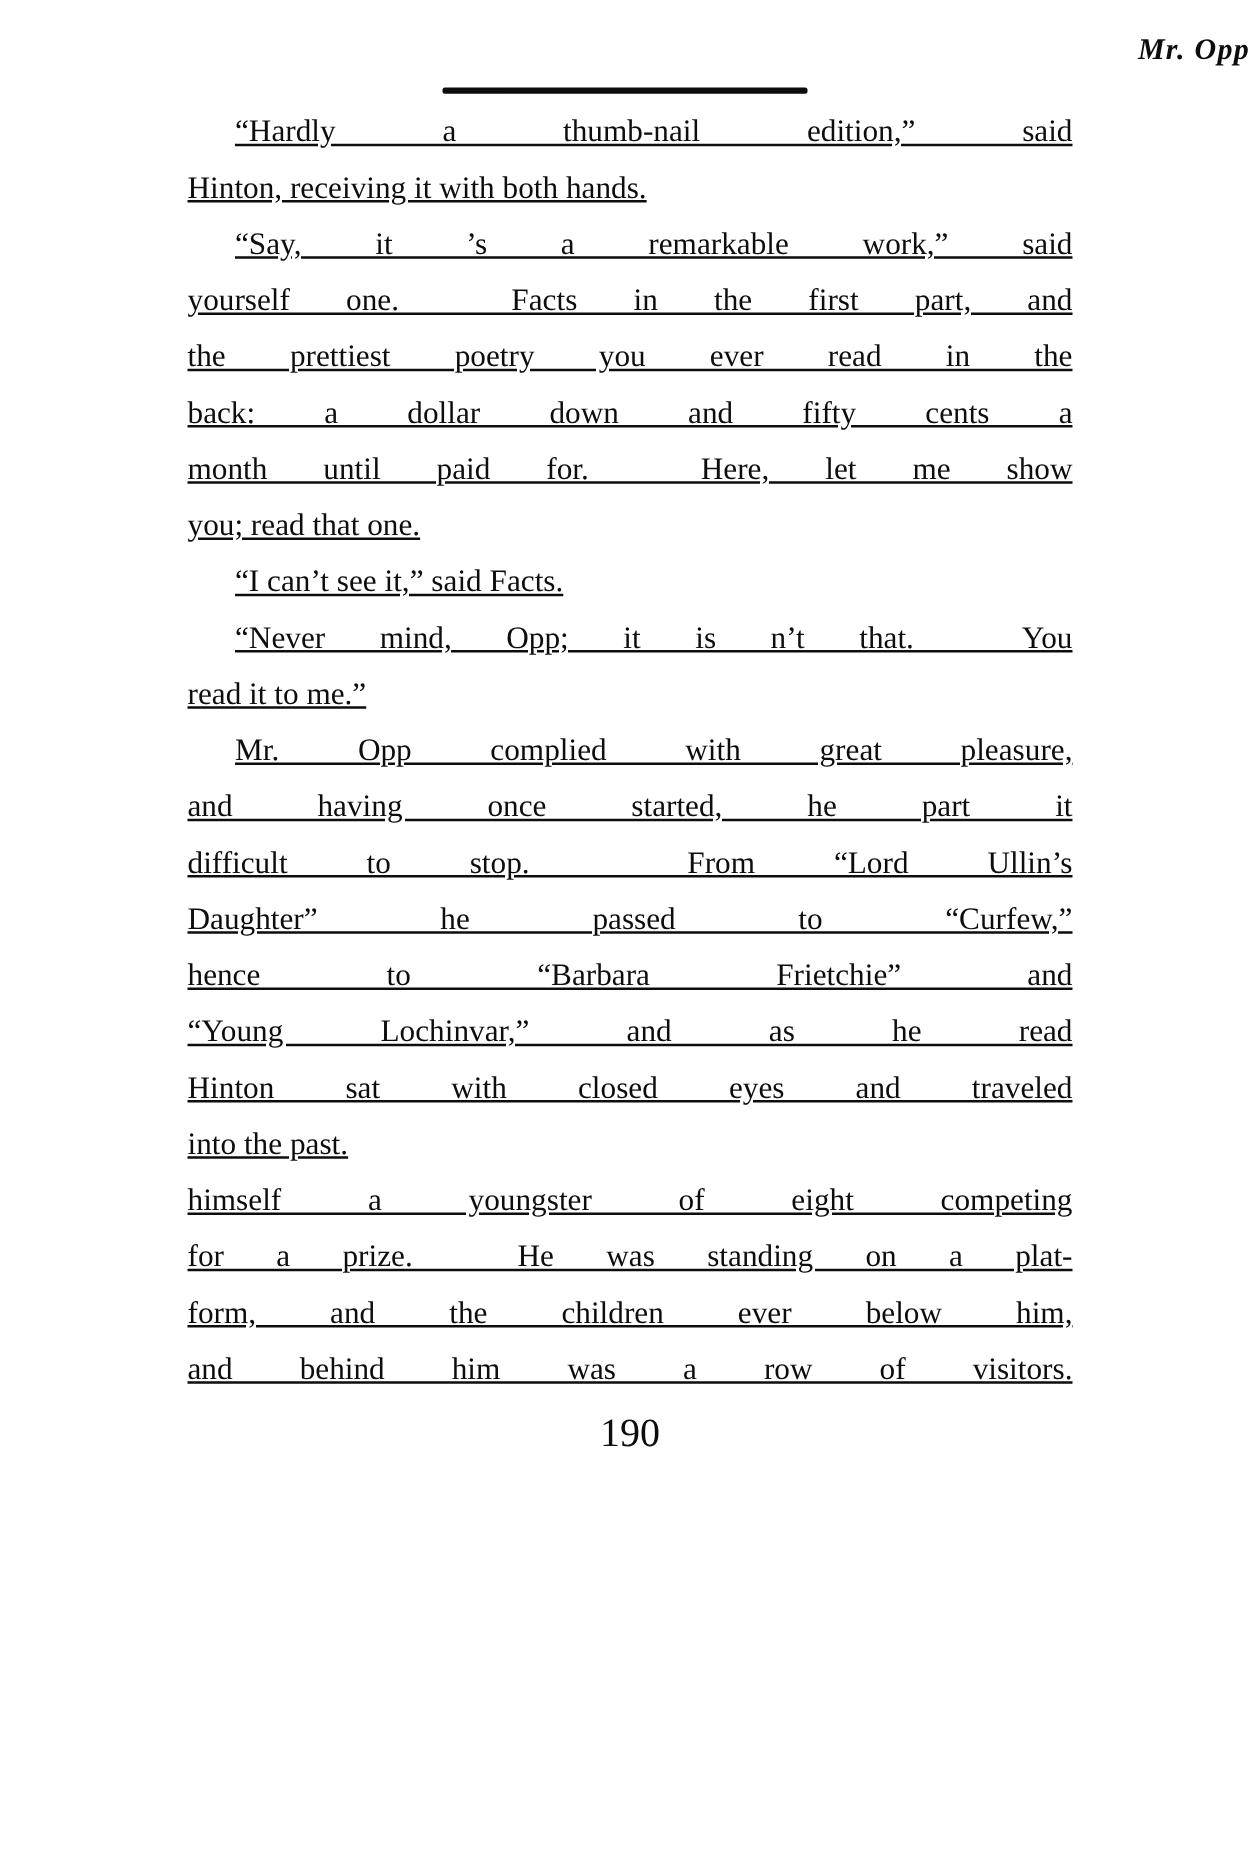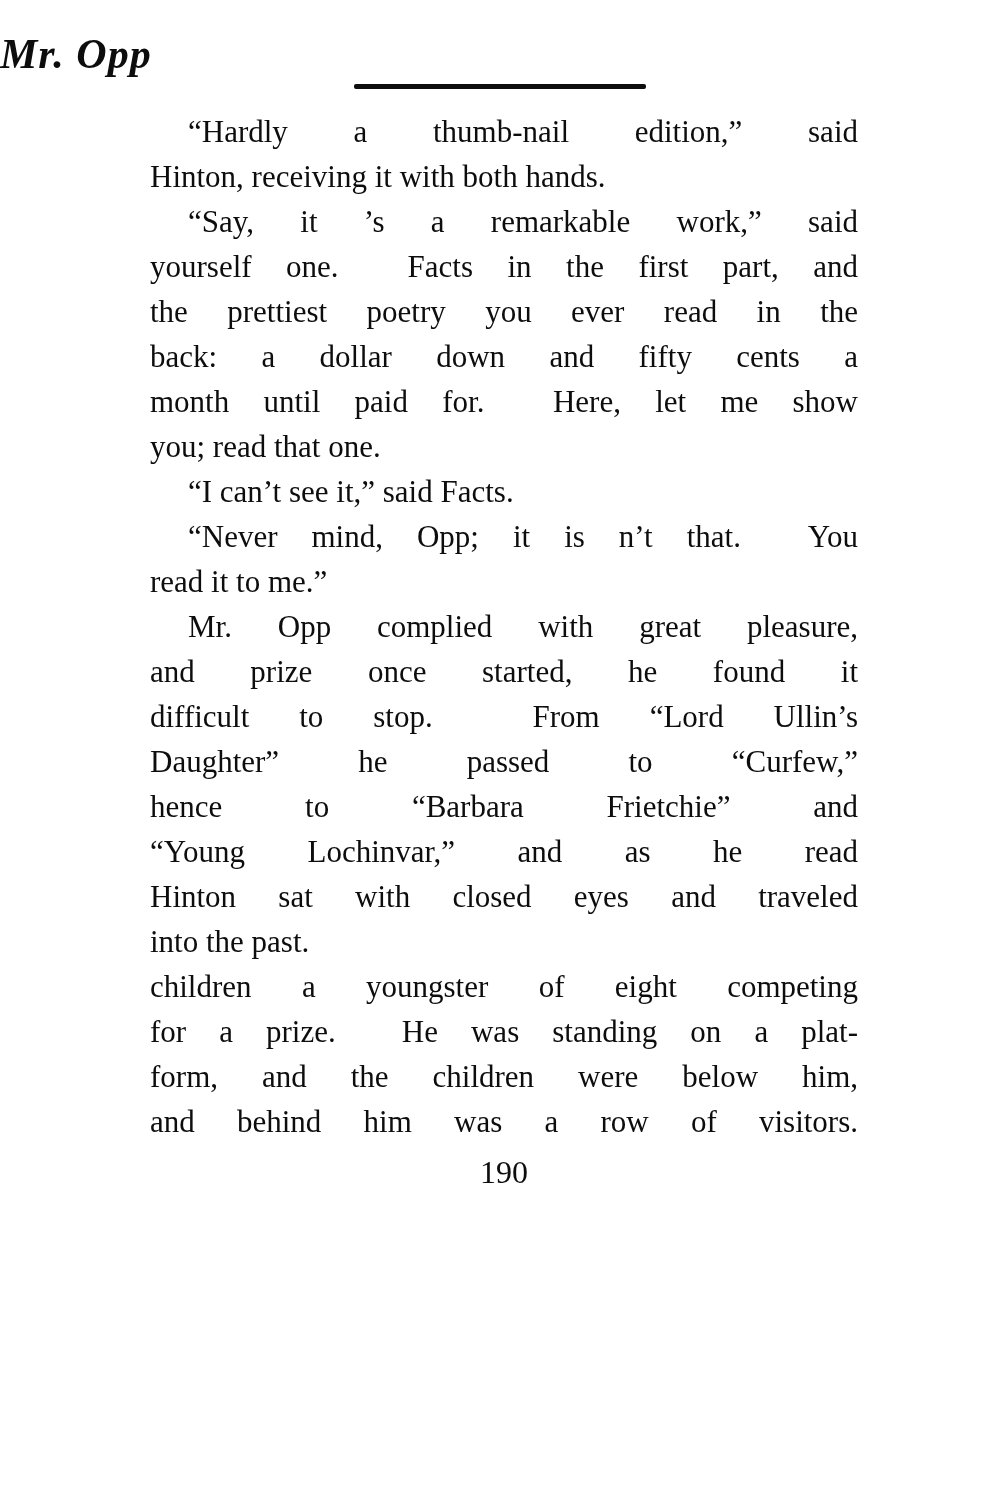--- a/index.html
+++ b/index.html
@@ -12,40 +12,41 @@
     width: 1000px;
     height: 1498px;
     margin: 0 auto;
     background: #ffffff;
     color: #0d0d0d;
     font-family: "Liberation Serif", "DejaVu Serif", serif;
     overflow: hidden;
     box-sizing: border-box;
   }
   .running-head {
-    padding-top: 34px;
-    text-align: left;
+    padding-top: 20px;
+    text-align: right;
     font-style: italic;
     font-weight: bold;
-    font-size: 42px;
+    font-size: 24px;
     line-height: 40px;
     letter-spacing: 1px;
   }
   .head-rule {
     width: 292px;
     height: 5px;
     background: #0d0d0d;
     margin: 10px auto 0 auto;
     border-radius: 2px;
   }
   .text-column {
     margin-left: 150px;
     width: 708px;
-    margin-top: 20px;
-    font-size: 31px;
+    margin-top: 8px;
+    font-size: 25px;
+    text-decoration: underline;
   }
   .line {
     height: 45px;
     line-height: 45px;
     text-align: justify;
     text-align-last: justify;
     text-justify: inter-word;
     white-space: normal;
   }
   .line.indent {
@@ -76,26 +77,26 @@
       <div class="line indent">“Say, it ’s a remarkable work,” said</div>
       <div class="line">yourself one.&nbsp; Facts in the first part, and</div>
       <div class="line">the prettiest poetry you ever read in the</div>
       <div class="line">back: a dollar down and fifty cents a</div>
       <div class="line">month until paid for.&nbsp; Here, let me show</div>
       <div class="line nojust">you; read that one.</div>
       <div class="line indent nojust">“I can’t see it,” said Facts.</div>
       <div class="line indent">“Never mind, Opp; it is n’t that.&nbsp; You</div>
       <div class="line nojust">read it to me.”</div>
       <div class="line indent">Mr. Opp complied with great pleasure,</div>
-      <div class="line">and prize once started, he found it</div>
+      <div class="line">and having once started, he part it</div>
       <div class="line">difficult to stop.&nbsp; From “Lord Ullin’s</div>
       <div class="line">Daughter” he passed to “Curfew,”</div>
       <div class="line">hence to “Barbara Frietchie” and</div>
       <div class="line">“Young Lochinvar,” and as he read</div>
       <div class="line">Hinton sat with closed eyes and traveled</div>
       <div class="line nojust">into the past.</div>
-      <div class="line">children a youngster of eight competing</div>
+      <div class="line">himself a youngster of eight competing</div>
       <div class="line">for a prize.&nbsp; He was standing on a plat-</div>
-      <div class="line">form, and the children were below him,</div>
+      <div class="line">form, and the children ever below him,</div>
       <div class="line">and behind him was a row of visitors.</div>
     </div>
   <div class="folio">190</div>
 </div>
 
 </body></html>

